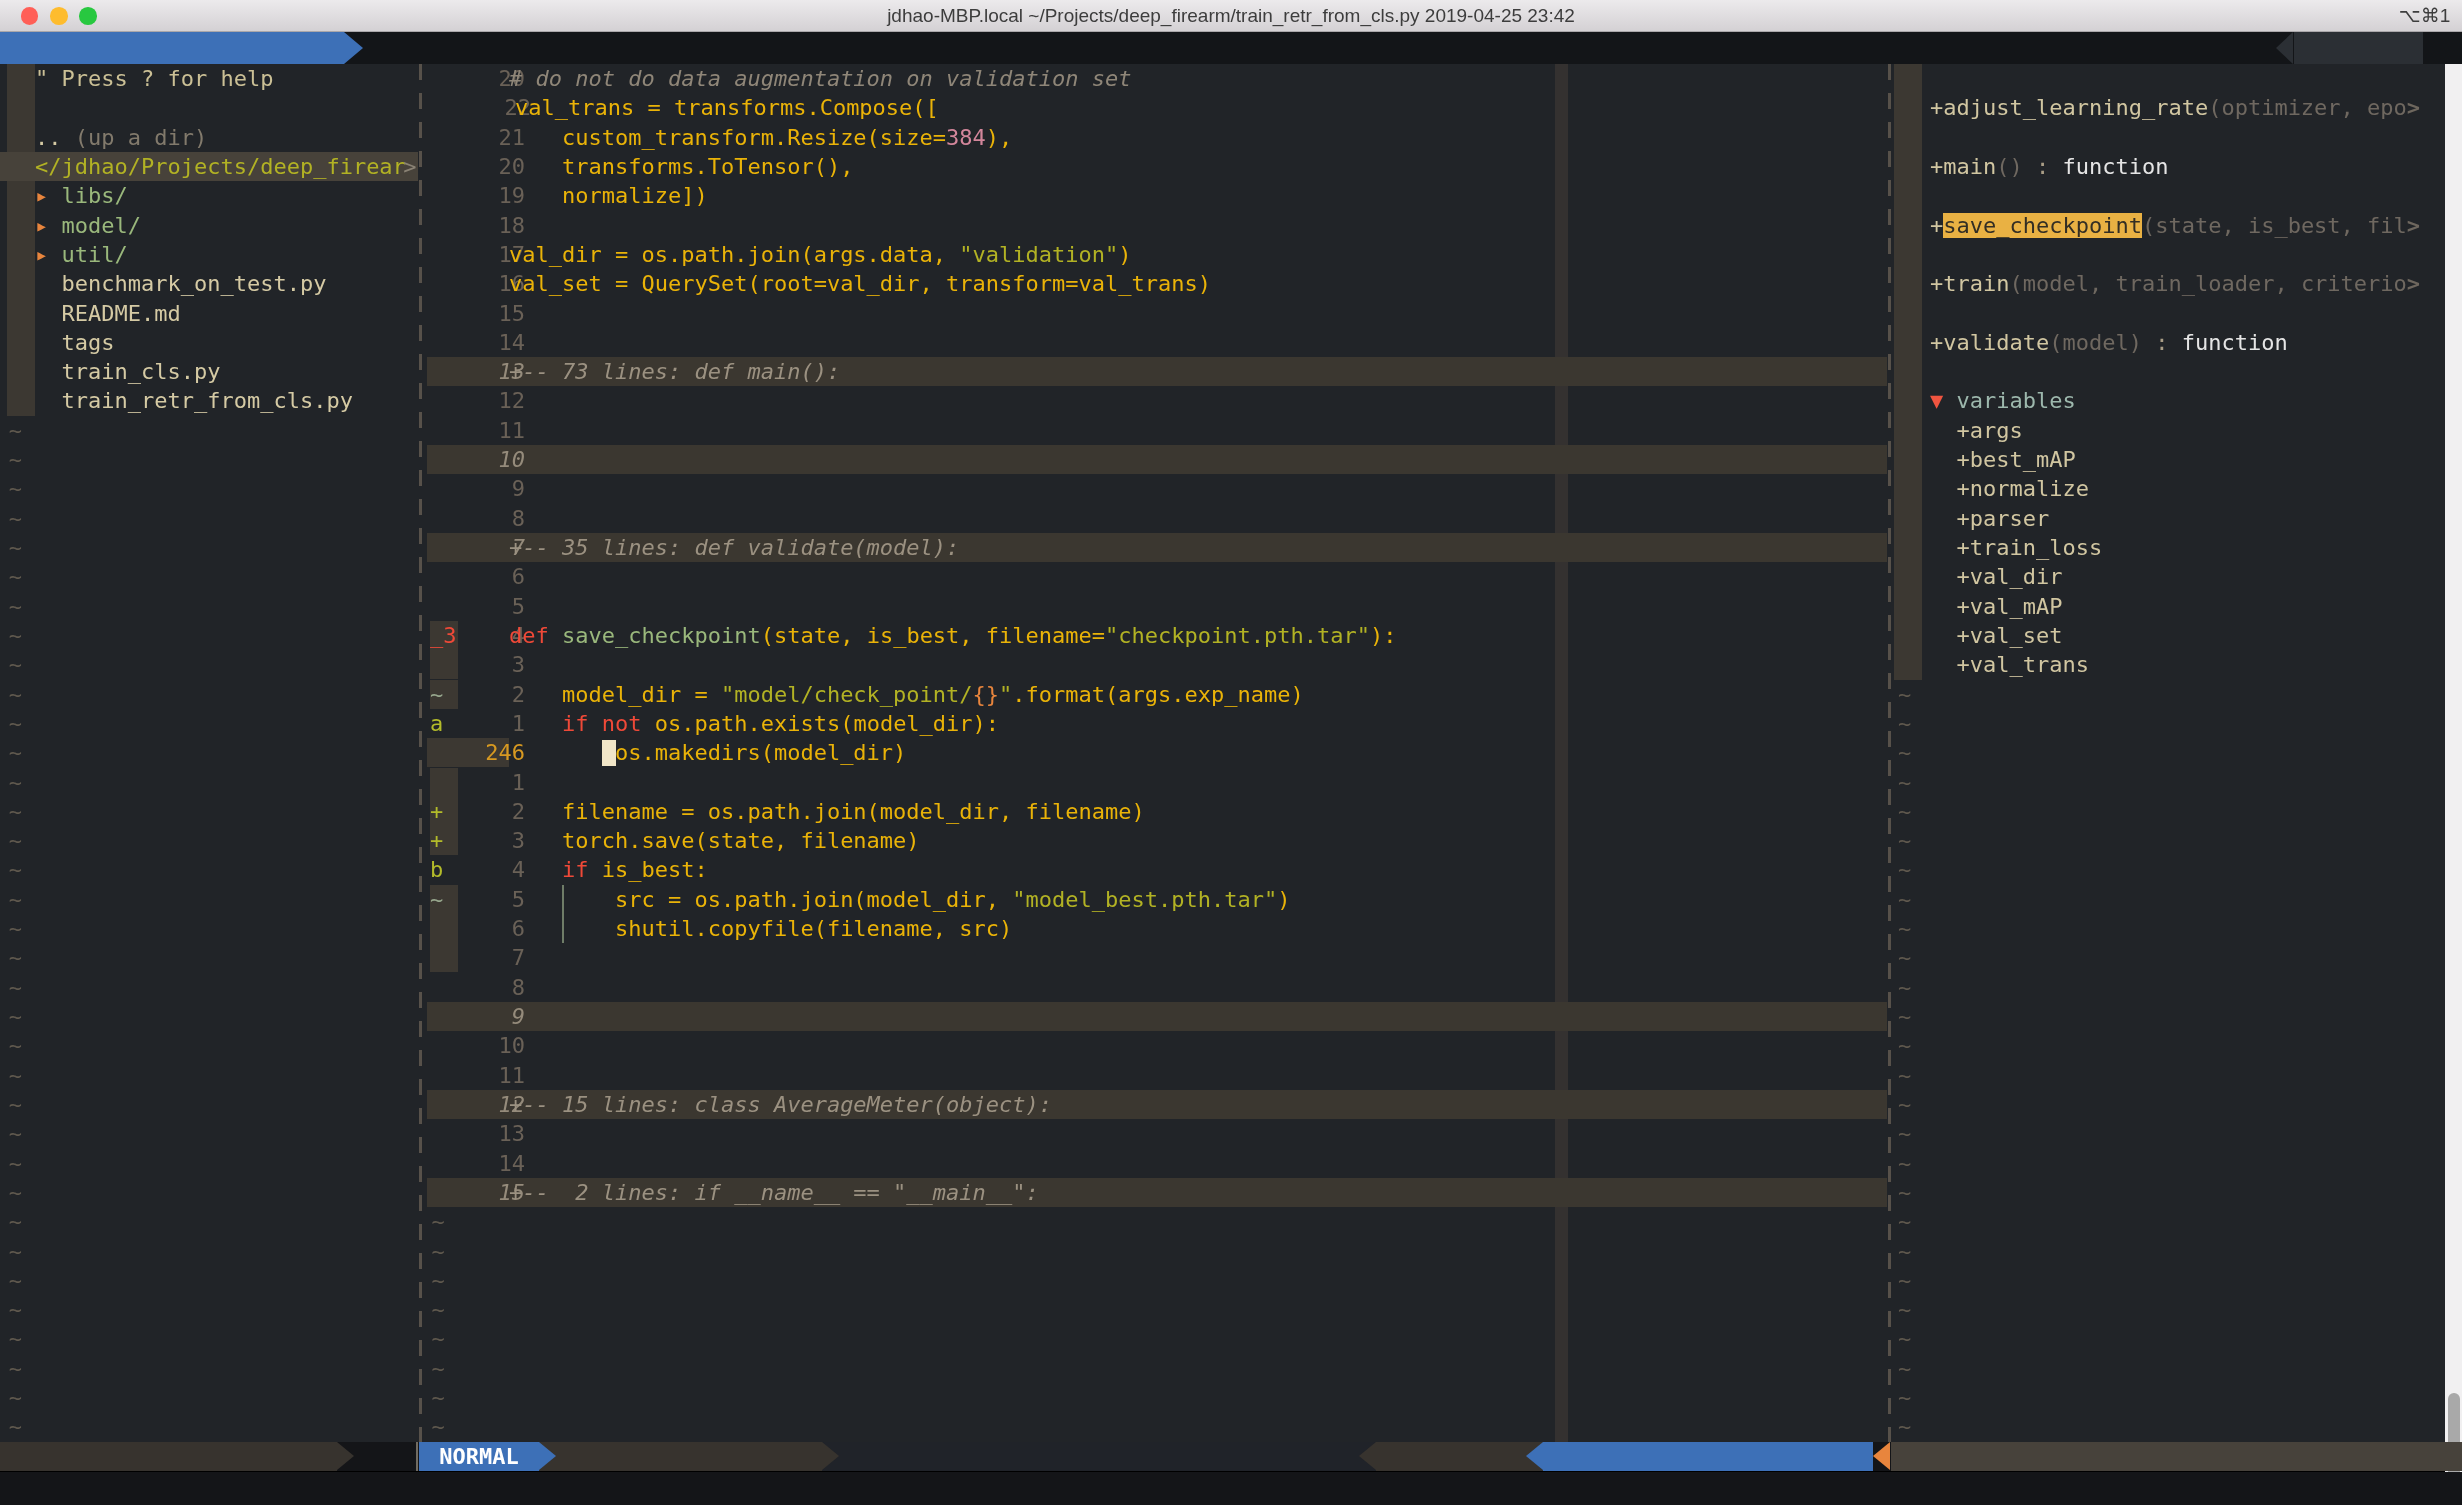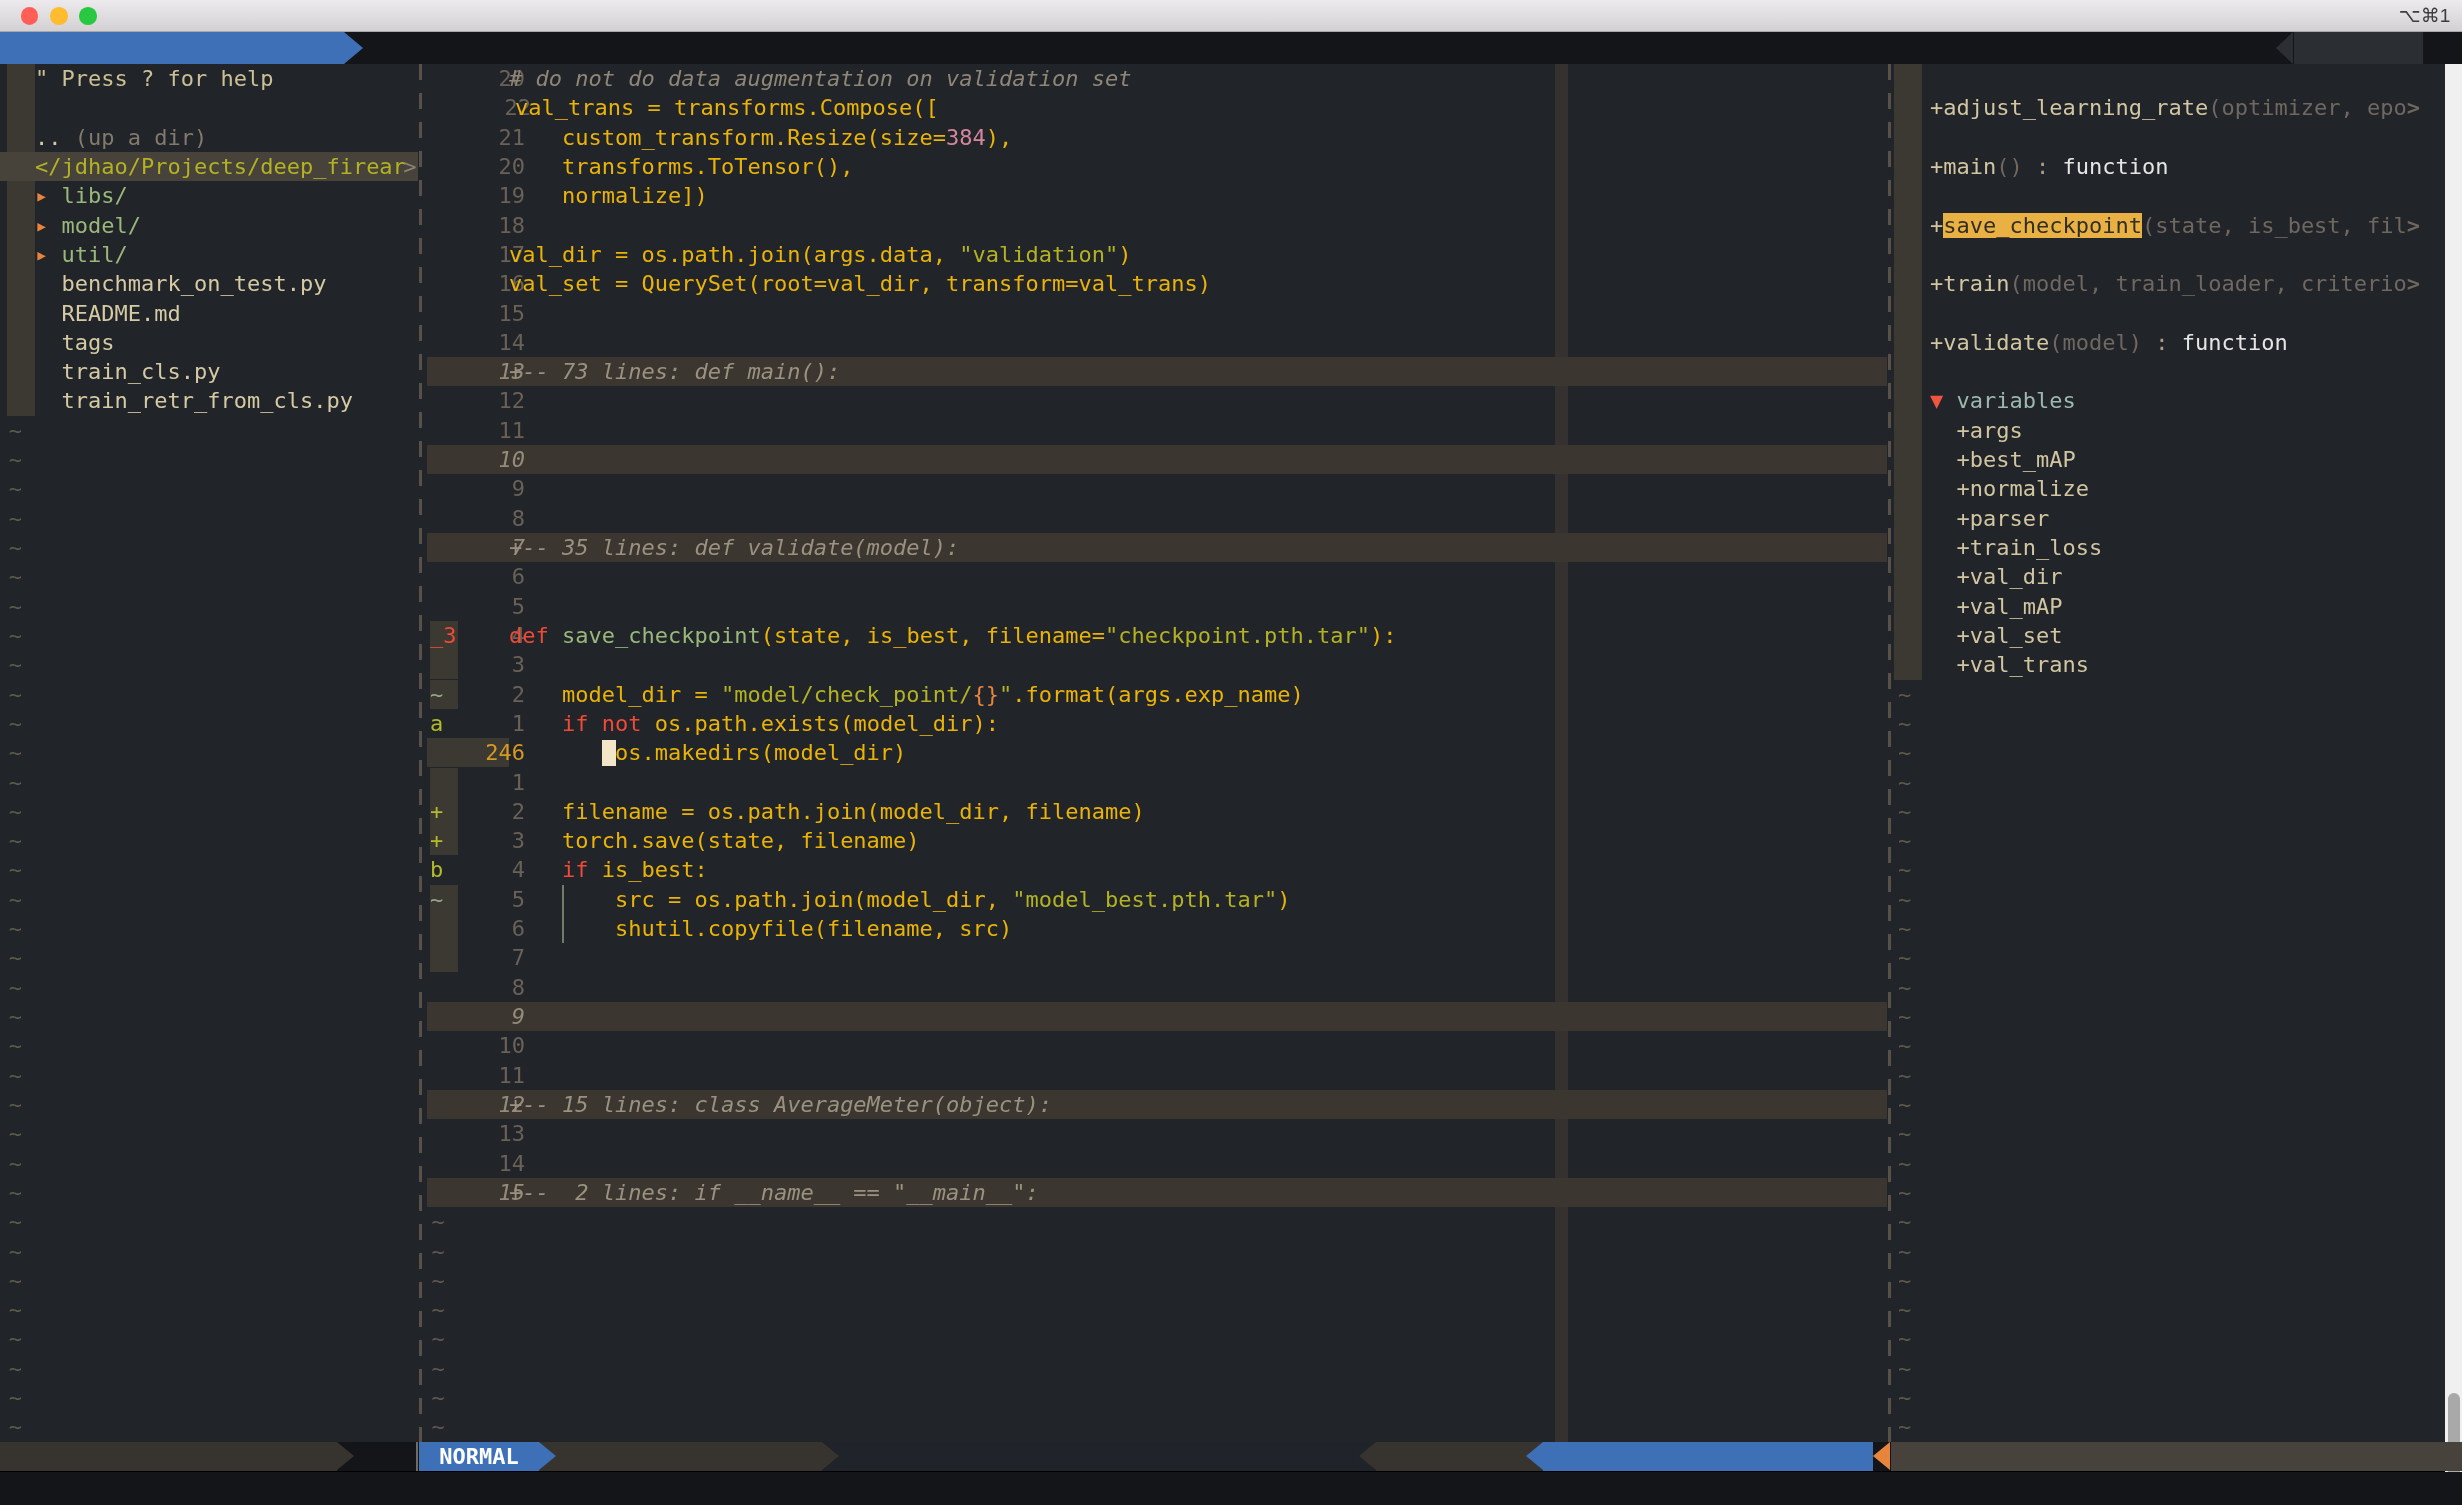--- a/index.html
+++ b/index.html
@@ -103,20 +103,21 @@
   .bolt { color:#f2b01e; }
   .branch-svg { vertical-align:-4.4px; margin:0 2.9px 0 7.3px; }
 </style>
 </head>
 <body>
 
 <div class="abs" id="titlebar">
   <div class="abs tl" id="tl-close"></div>
   <div class="abs tl" id="tl-min"></div>
   <div class="abs tl" id="tl-zoom"></div>
+  <div class="abs" id="win-title">jdhao-MBP.local  ~/Projects/deep_firearm/train_retr_from_cls.py  2019-04-25 23:42</div>
   <div class="abs" id="win-shortcut">⌥⌘1</div>
 </div>
 
 <div class="abs" id="tabline">
   <div class="abs mono" id="tab-active">
     <span>1. train_retr_from_cls.py</span>
   </div>
   <div class="abs" id="tab-arrow"></div>
   <div class="abs" id="buffers-notch"></div>
   <div class="abs mono" id="buffers-seg">

